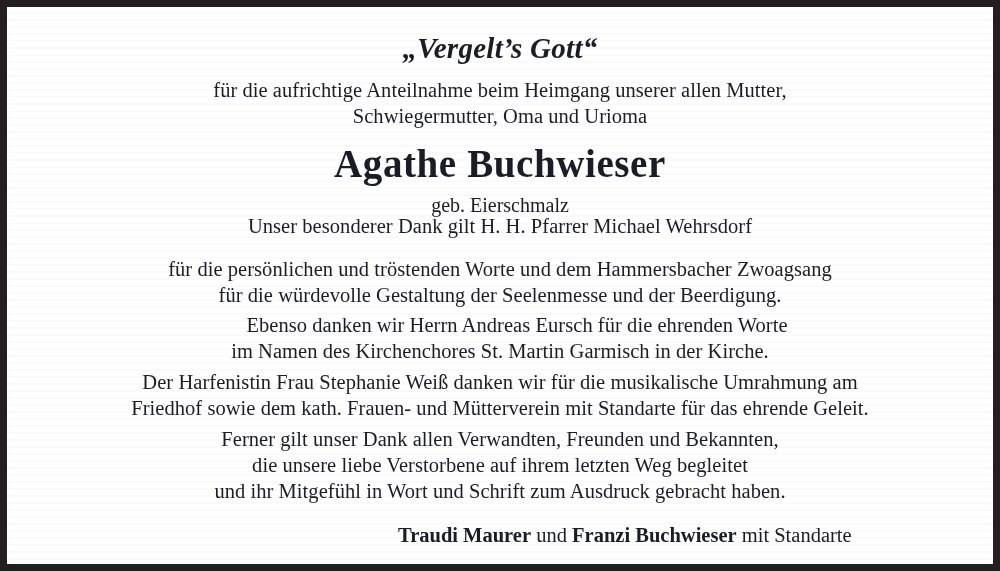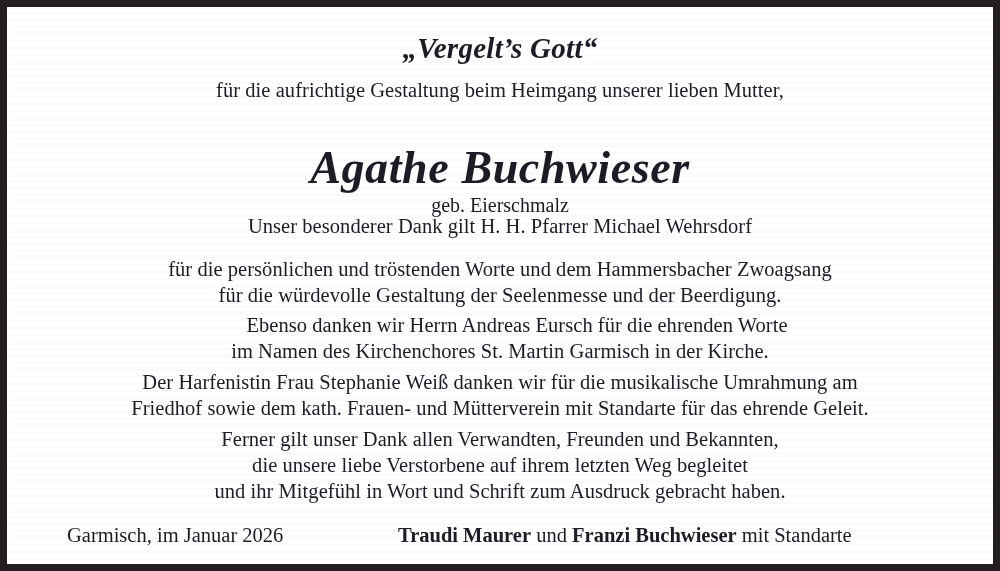--- a/index.html
+++ b/index.html
@@ -42,23 +42,22 @@
       font-weight: bold;
       font-style: italic;
       letter-spacing: 0.3px;
     }
     .body-text {
       font-size: 20.5px;
       letter-spacing: 0.05px;
     }
     .name {
       top: 134px;
-      font-size: 46px;
+      font-size: 39px;
       font-weight: bold;
-      font-style: italic;
       letter-spacing: 0.6px;
     }
     .born {
       top: 187px;
       font-size: 20px;
     }
     .footer-left {
       position: absolute;
       left: 60px;
       top: 517px;
@@ -74,21 +73,22 @@
     }
     .bold { font-weight: bold; }
   </style>
 </head>
 <body>
 
 <div class="frame">
 
   <div class="line title">„Vergelt’s Gott“</div>
 
-  <div class="line body-text" style="top:72px;">für die aufrichtige Gestaltung beim Heimgang unserer lieben Mutter,</div>
+  <div class="line body-text" style="top:72px;">für die aufrichtige Anteilnahme beim Heimgang unserer allen Mutter,</div>
+  <div class="line body-text" style="top:98px;">Schwiegermutter, Oma und Urioma</div>
 
   <div class="line name">Agathe Buchwieser</div>
   <div class="line born">geb. Eierschmalz</div>
 
   <div>
     <div class="line body-text" style="top:208px;">Unser besonderer Dank gilt H. H. Pfarrer Michael Wehrsdorf</div>
     <div class="line body-text" style="top:251px;">für die persönlichen und tröstenden Worte und dem Hammersbacher Zwoagsang</div>
     <div class="line body-text" style="top:277px;">für die würdevolle Gestaltung der Seelenmesse und der Beerdigung.</div>
   </div>
 
@@ -101,19 +101,18 @@
     <div class="line body-text" style="top:364px;">Der Harfenistin Frau Stephanie Weiß danken wir für die musikalische Umrahmung am</div>
     <div class="line body-text" style="top:390px;">Friedhof sowie dem kath. Frauen- und Mütterverein mit Standarte für das ehrende Geleit.</div>
   </div>
 
   <div>
     <div class="line body-text" style="top:421px;">Ferner gilt unser Dank allen Verwandten, Freunden und Bekannten,</div>
     <div class="line body-text" style="top:447px;text-align:center;">die unsere liebe Verstorbene auf ihrem letzten Weg begleitet</div>
     <div class="line body-text" style="top:473px;">und ihr Mitgefühl in Wort und Schrift zum Ausdruck gebracht haben.</div>
   </div>
 
-  <div class="footer-left">Garmisch, im Januar 2026</div>
 
   <div class="footer-right">
     <span class="bold">Traudi Maurer</span><span style="white-space:pre;"> und </span><span class="bold">Franzi Buchwieser</span><span style="white-space:pre;"> mit Standarte</span>
   </div>
 
 </div>
 
 </body></html>

